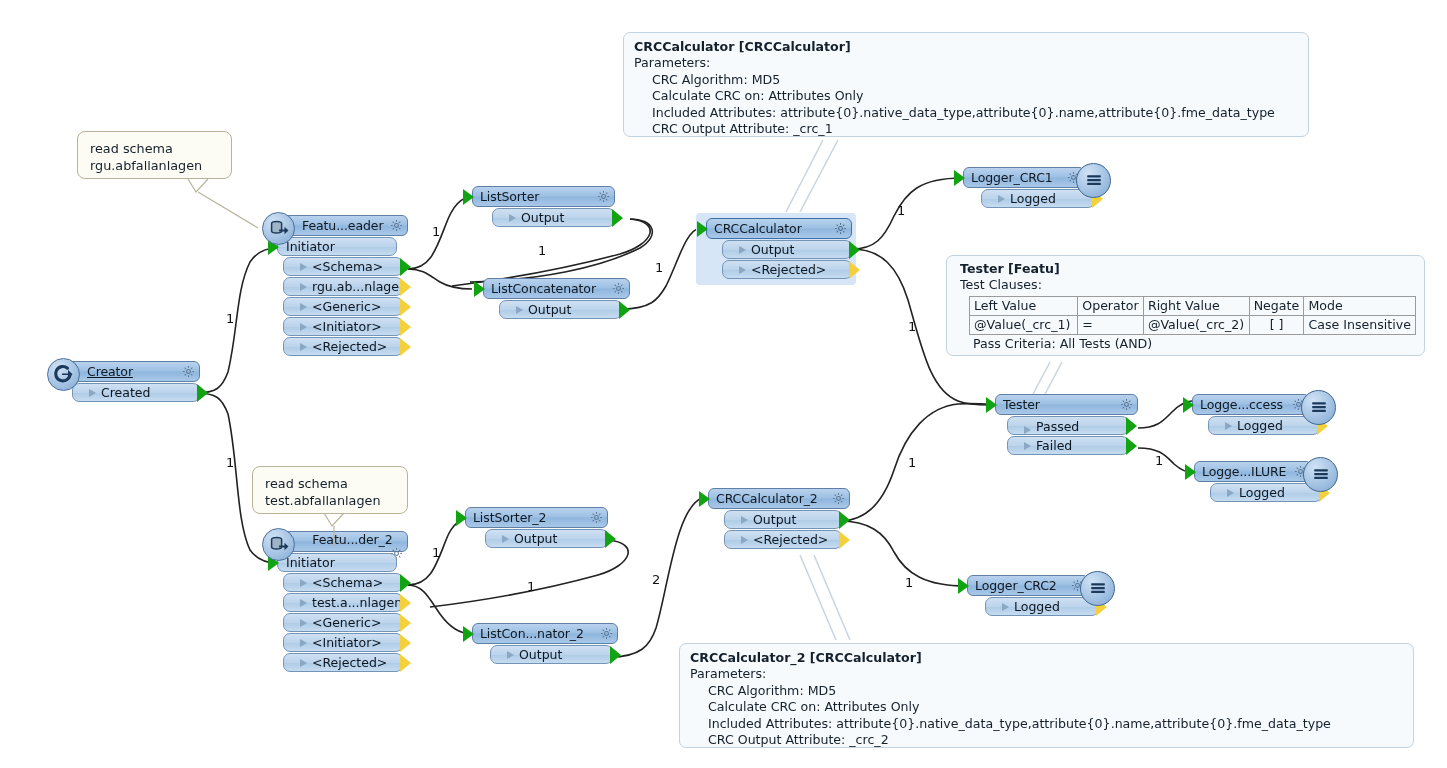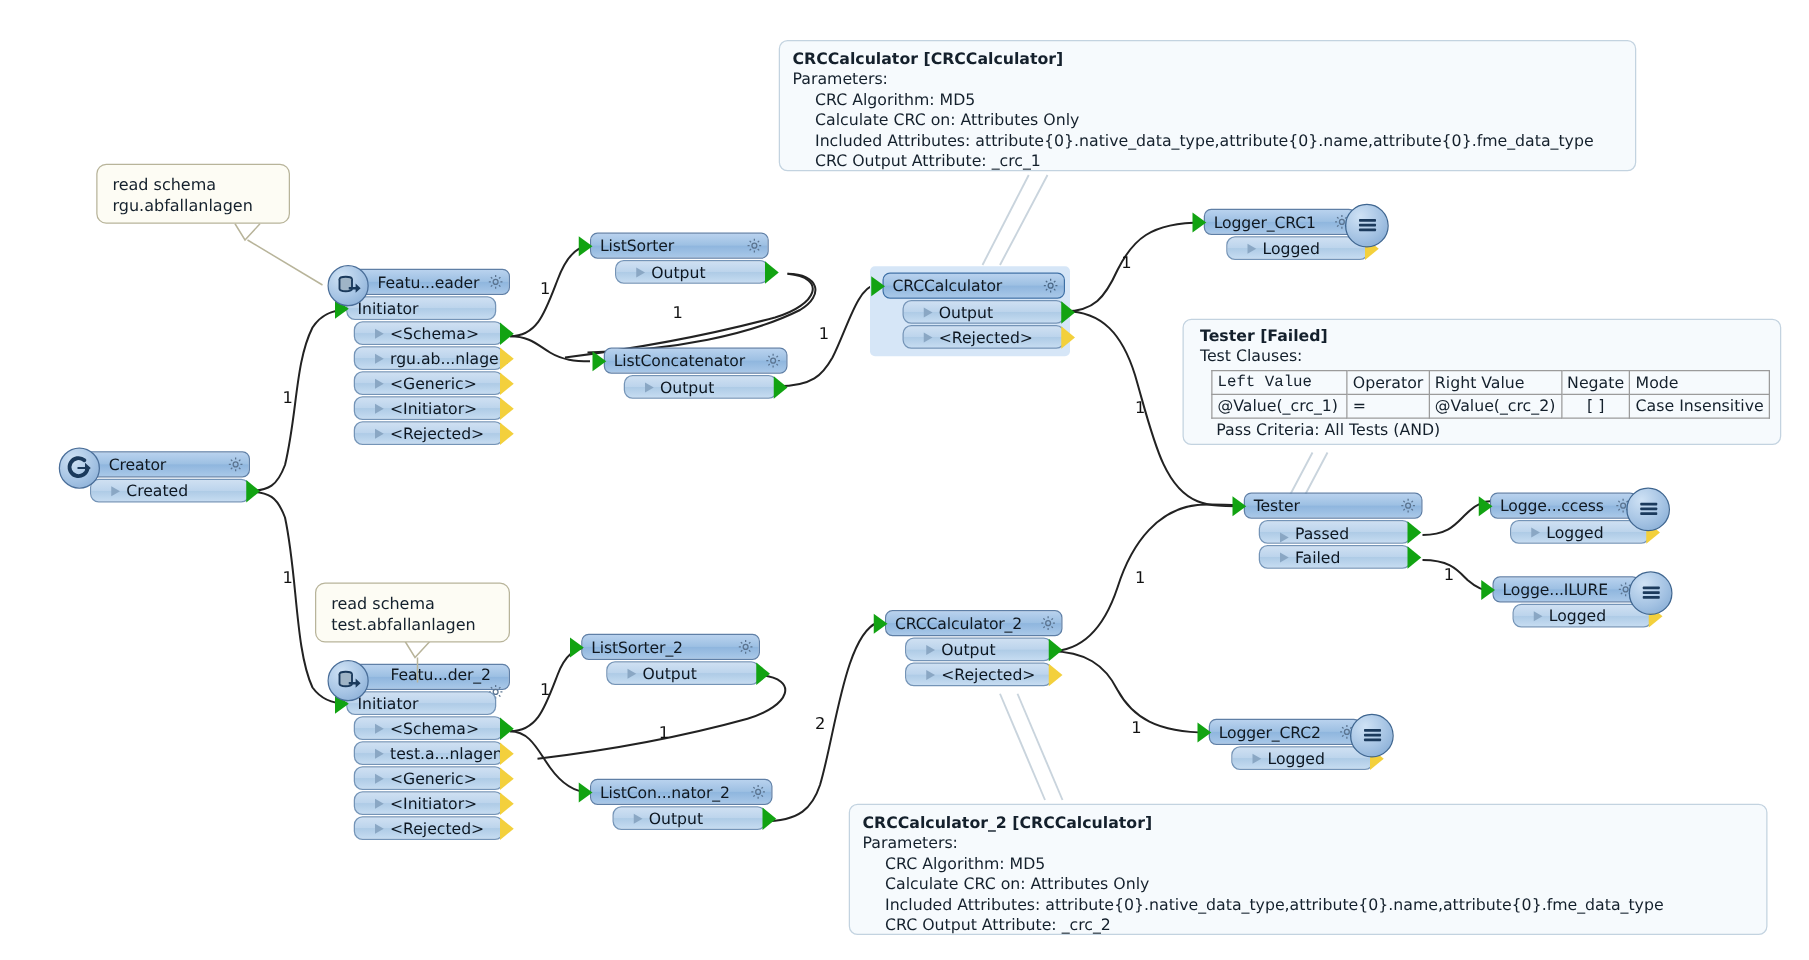--- a/index.html
+++ b/index.html
@@ -180,26 +180,26 @@
   <div class="annot" style="left:623px;top:32px;width:686px;height:105px;">
     <div><b>CRCCalculator [CRCCalculator]</b></div>
     <div>Parameters:</div>
     <div class="ind1">CRC Algorithm: MD5</div>
     <div class="ind1">Calculate CRC on: Attributes Only</div>
     <div class="ind1">Included Attributes: attribute{0}.native_data_type,attribute{0}.name,attribute{0}.fme_data_type</div>
     <div class="ind1">CRC Output Attribute: _crc_1</div>
   </div>
 
   <div class="annot" style="left:946px;top:255px;width:479px;height:101px;padding:5px 8px 6px 8px;">
-    <div style="padding-left:5px;"><b>Tester [Failed]</b></div>
+    <div style="padding-left:5px;"><b>Tester [Featu]</b></div>
     <div style="padding-left:5px;">Test Clauses:</div>
     <table>
       <tbody>
           <tr>
-        <th style="width:132px;font-family:Liberation Mono, monospace;">Left Value</th>
+        <th style="width:132px;">Left Value</th>
         <th style="width:60px;">Operator</th>
         <th style="width:102px;">Right Value</th>
         <th style="width:48px;">Negate</th>
         <th>Mode</th>
       </tr>
       <tr>
         <td>@Value(_crc_1)</td>
         <td>=</td>
         <td>@Value(_crc_2)</td>
         <td class="ctr">[ ]</td>
@@ -213,21 +213,21 @@
   <div class="annot" style="left:679px;top:643px;width:735px;height:105px;">
     <div><b>CRCCalculator_2 [CRCCalculator]</b></div>
     <div>Parameters:</div>
     <div class="ind1">CRC Algorithm: MD5</div>
     <div class="ind1">Calculate CRC on: Attributes Only</div>
     <div class="ind1">Included Attributes: attribute{0}.native_data_type,attribute{0}.name,attribute{0}.fme_data_type</div>
     <div class="ind1">CRC Output Attribute: _crc_2</div>
   </div>
 
   <div class="node" style="left:62px;top:361px;width:138px;">
-    <div class="hdr" style="padding-left:24px;">
+    <div class="hdr" style="padding-left:24px;text-decoration:underline;">
       <span class="lbadge">
         <svg width="21" height="21" viewBox="0 0 21 21">
           <path d="M14.5 4.2 A7.2 7.2 0 1 0 17 10.5" fill="none" stroke="#1b3a5c" stroke-width="3.1" stroke-linecap="round"></path>
           <path d="M11 5.3 h6 v-3.4 l4.6 4.2 -4.6 4.2 v-3.4 h-6 z" fill="#1b3a5c" transform="translate(-2,4.2)"></path>
         </svg>
       </span>
       <span class="ttl">Creator</span>
       <span class="gear">
         <svg width="13" height="13" viewBox="0 0 16 16" fill="none" stroke="#5b7490" stroke-width="1.25">
           <circle cx="8" cy="8" r="2.4"></circle>

